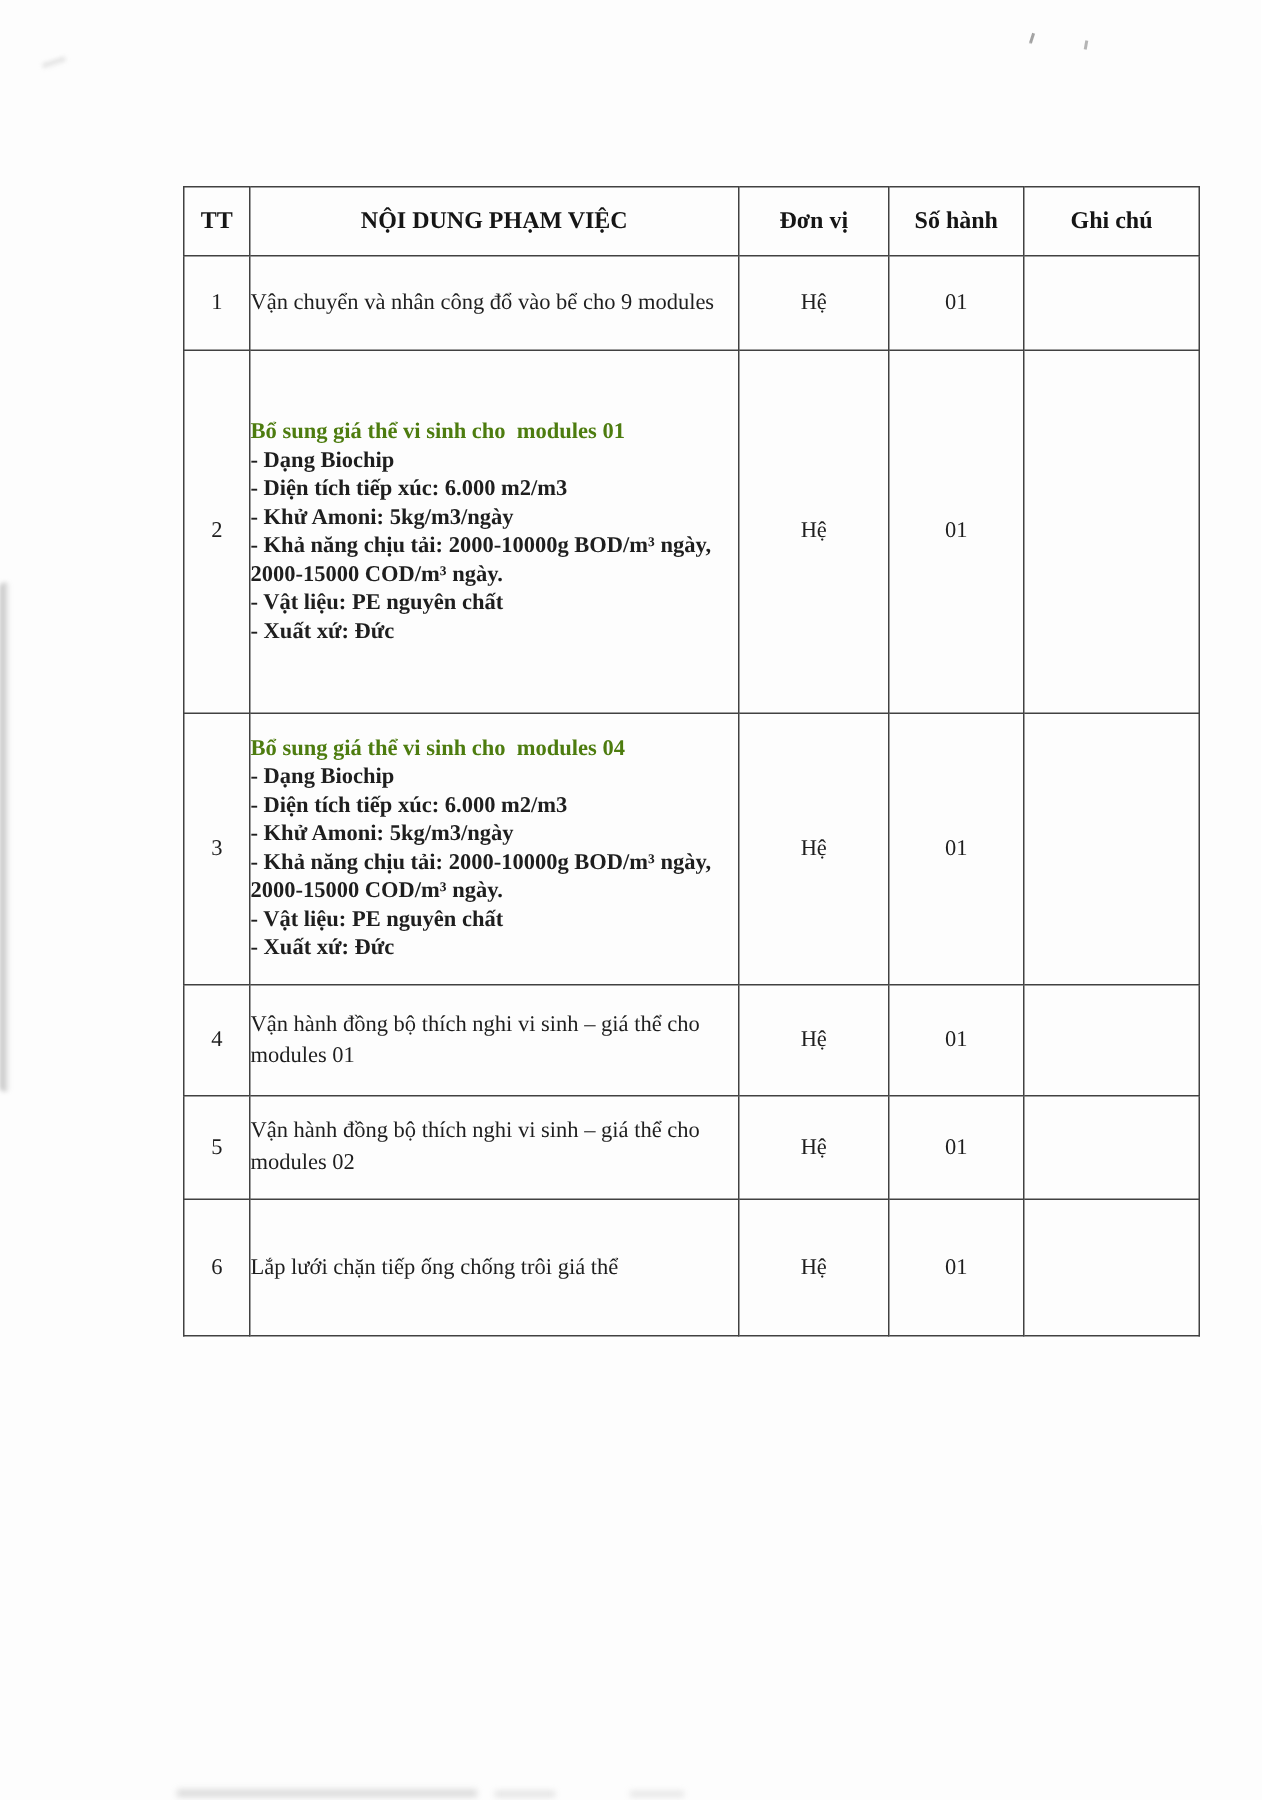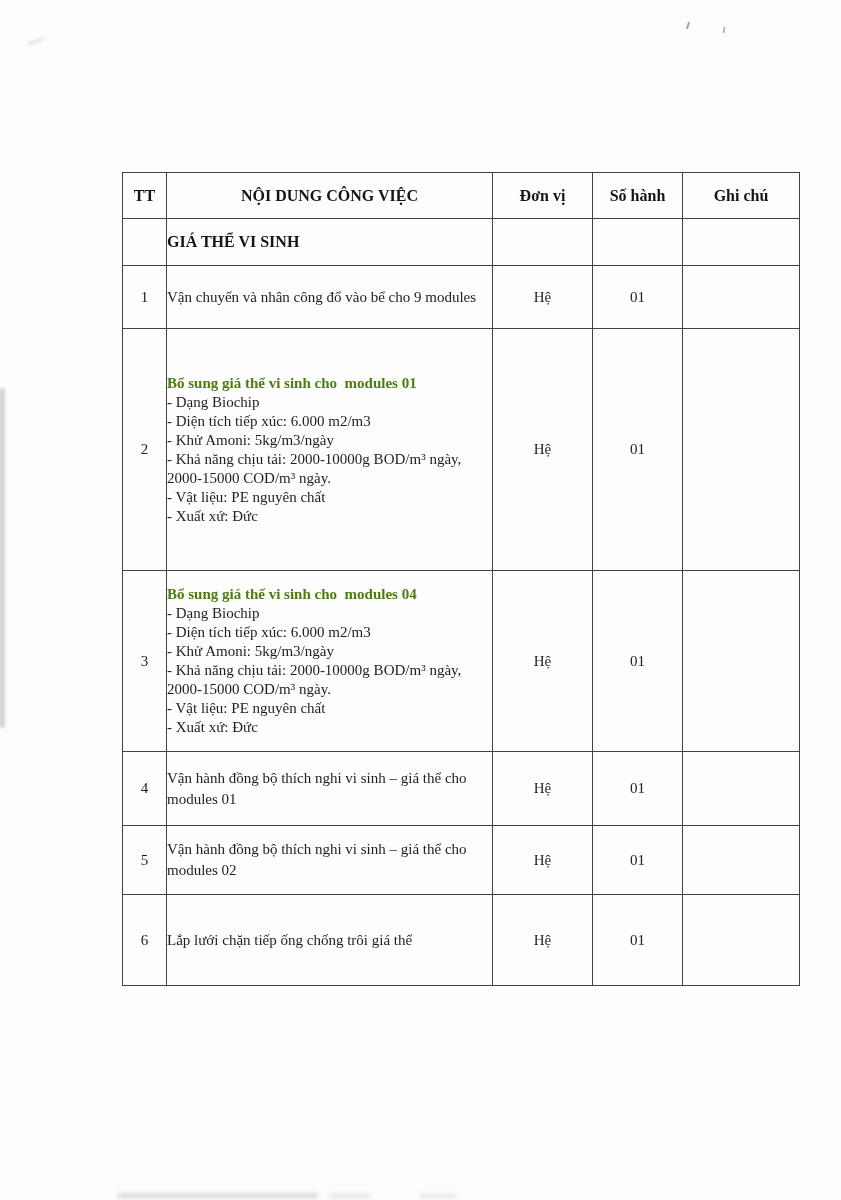--- a/index.html
+++ b/index.html
@@ -27,21 +27,20 @@
     letter-spacing: 0.4px;
     color: #161616;
   }
   table.main-table {
     position: absolute;
     top: 124px;
     left: 122px;
     width: 677px;
     border-collapse: collapse;
     table-layout: fixed;
-    margin-top: 48px;
   }
   table.main-table td, table.main-table th {
     border: 1.6px solid #414141;
     padding: 0;
     vertical-align: middle;
     overflow: hidden;
   }
   tr.r-header  { height: 46px; }
   tr.r-section { height: 47px; }
   tr.r1 { height: 63px; }
@@ -75,20 +74,21 @@
     color: #141414;
   }
   .row-title {
     font-weight: bold;
     line-height: 19px;
     white-space: pre-wrap;
     color: #4d7c0f;
   }
   .spec-line {
     line-height: 19px;
+    font-weight: bold;
   }
   td.c-unit, td.c-qty, td.c-note {
     text-align: center;
     font-size: 15px;
   }
 
   
   .artifact {
     position: absolute;
     pointer-events: none;
@@ -164,36 +164,27 @@
     <colgroup>
       <col style="width:44px">
       <col style="width:326px">
       <col style="width:100px">
       <col style="width:90px">
       <col style="width:117px">
     </colgroup>
     <thead>
       <tr class="r-header">
         <th class="col-h">TT</th>
-        <th class="col-h">NỘI DUNG CÔNG VIỆC</th>
+        <th class="col-h">NỘI DUNG PHẠM VIỆC</th>
         <th class="col-h">Đơn vị</th>
         <th class="col-h">Số hành</th>
         <th class="col-h">Ghi chú</th>
       </tr>
     </thead>
     <tbody>
-      <tr class="r-section">
-        <td class="c-tt"></td>
-        <td class="c-content">
-          <div class="section-title">GIÁ THỂ VI SINH</div>
-        </td>
-        <td class="c-unit"></td>
-        <td class="c-qty"></td>
-        <td class="c-note"></td>
-      </tr>
 
       <tr class="r1">
         <td class="c-tt">1</td>
         <td class="c-content">
           <div class="cell-text">Vận chuyển và nhân công đổ vào bể cho 9 modules</div>
         </td>
         <td class="c-unit">Hệ</td>
         <td class="c-qty">01</td>
         <td class="c-note"></td>
       </tr>

